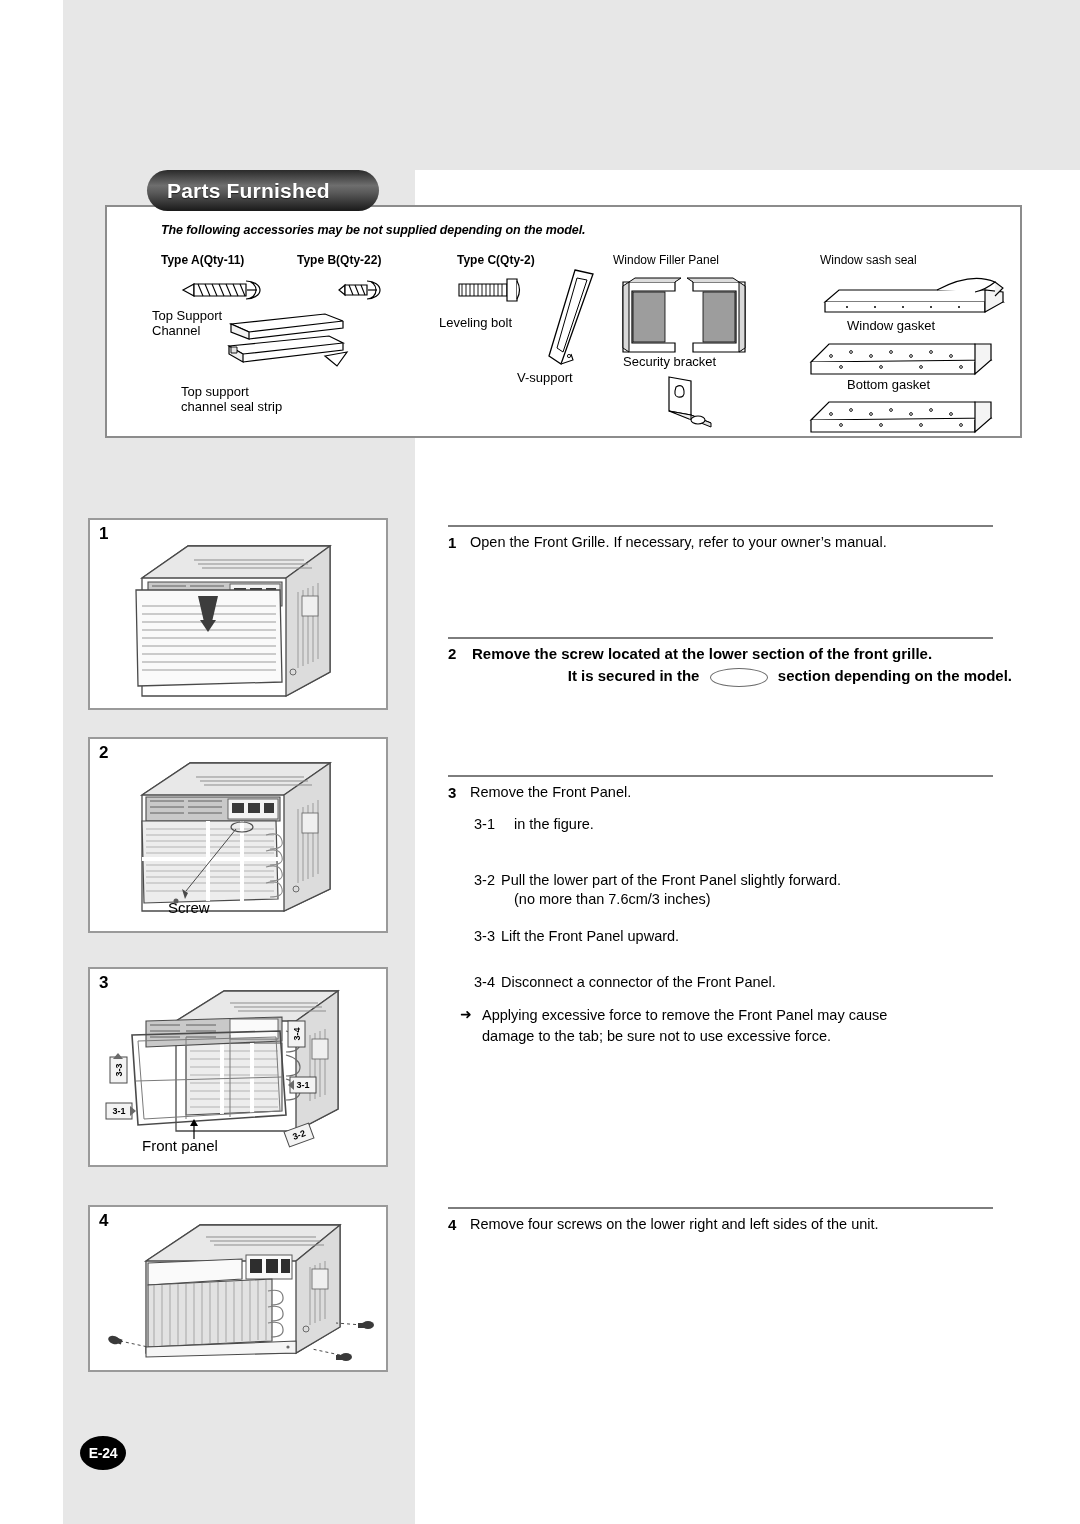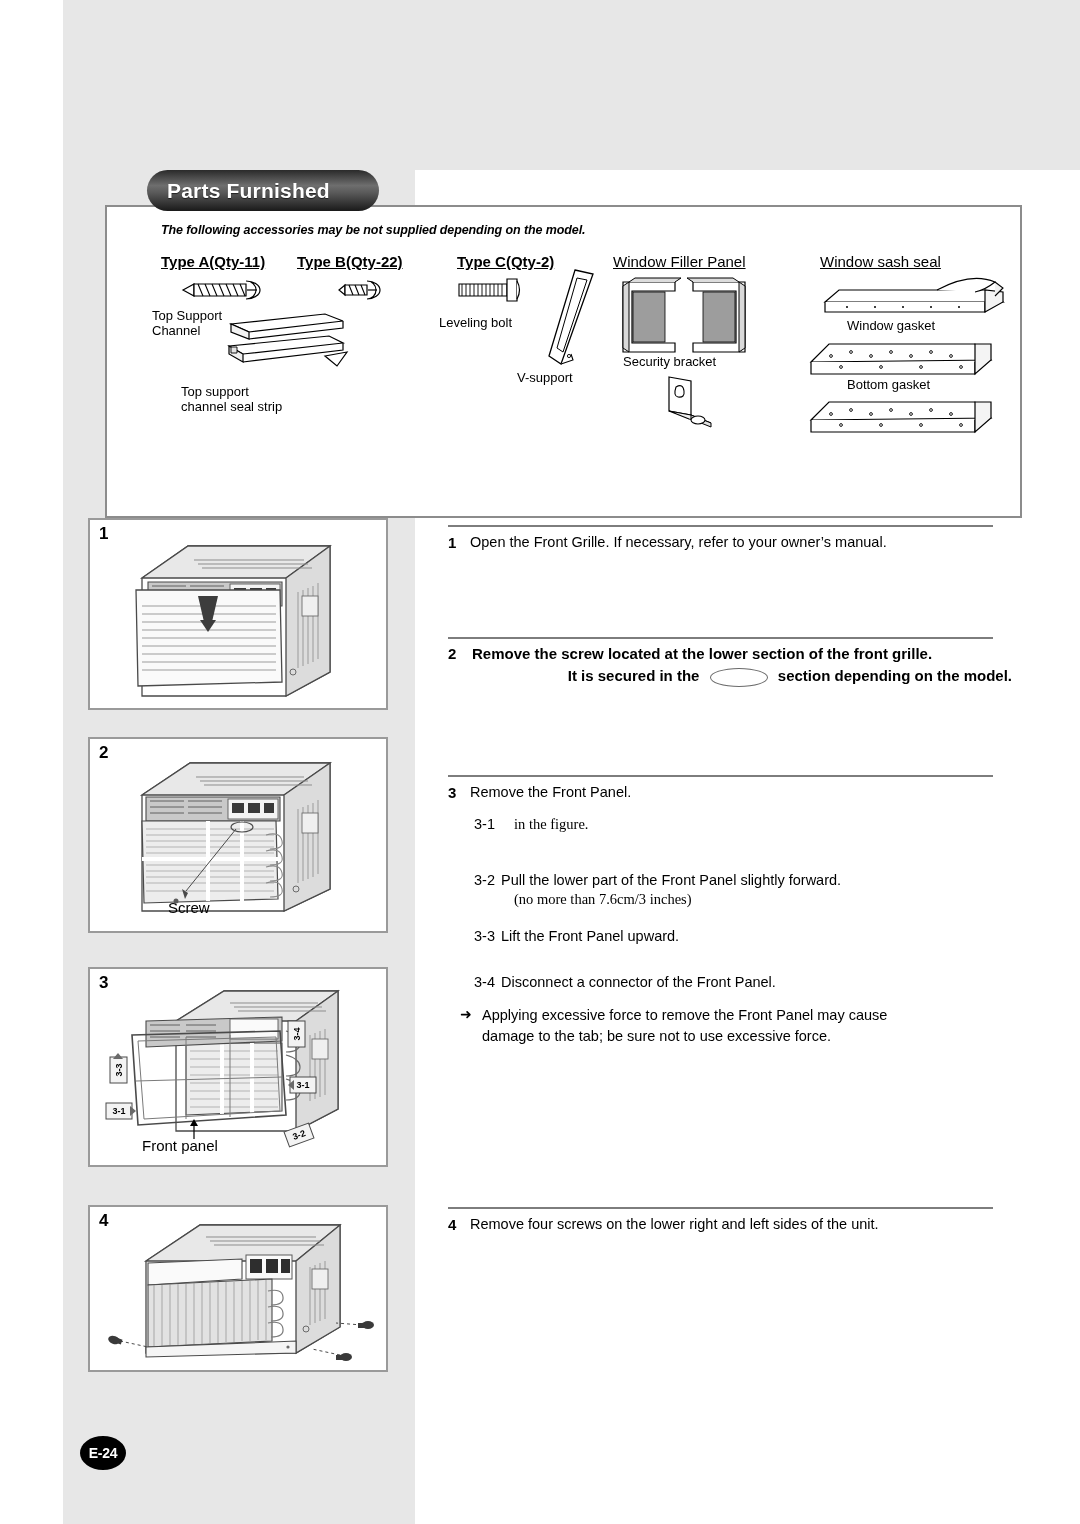--- a/index.html
+++ b/index.html
@@ -23,21 +23,21 @@
     left:63px; top:0; width:1017px; height:170px;
     background:#e7e7e7;
   }
   .gray-col {
     position:absolute;
     left:63px; top:170px; width:352px; height:1354px;
     background:#e7e7e7;
   }
 
   
-  .parts-wrap { position:absolute; left:105px; top:170px; width:917px; height:348px; }
+  .parts-wrap { position:absolute; left:105px; top:170px; width:917px; height:268px; }
   .parts-box {
     position:absolute; left:0; top:35px; right:0; bottom:0;
     border:2px solid #8c8c8c; background:#fff;
     box-sizing:border-box;
   }
   .parts-badge {
     position:absolute; left:42px; top:0px;
     width:232px; height:41px;
     border-radius:21px;
     background:linear-gradient(to bottom, #2a2a2a 0%, #6e6e6e 38%, #5a5a5a 55%, #1a1a1a 100%);
@@ -51,23 +51,22 @@
     text-shadow:0 1px 1px rgba(0,0,0,.6);
   }
   .parts-note {
     position:absolute; left:56px; top:53px;
     font-size:12.5px; font-weight:bold; font-style:italic;
     letter-spacing:-.1px;
     z-index:2;
   }
 
   .col-head {
-    position:absolute; font-size:15px; font-weight:bold;
+    position:absolute; font-size:12px; font-weight:bold;
     white-space:nowrap;
-    text-decoration:underline;
   }
   .cap {
     position:absolute; font-size:13px; white-space:nowrap;
     line-height:15px;
   }
 
   
   .fig {
     position:absolute;
     background:#ffffff;
@@ -94,21 +93,21 @@
   }
   .step .n {
     position:absolute; left:0; top:0; font-weight:bold; font-size:15px;
   }
   .step .txt { display:block; padding-left:22px; }
   .step.bold { font-weight:bold; font-size:15px; line-height:22px; }
   .step.bold .txt { padding-left:24px; }
   .sub { position:absolute; left:26px; width:540px; font-size:14.5px; line-height:19px; }
   .sub .n { position:absolute; left:0; top:0; }
   .sub .txt { display:block; padding-left:27px; }
-  .sub .cont { display:block; padding-left:40px;font-family:Liberation Serif, serif; }
+  .sub .cont { display:block; padding-left:40px; }
   .note { position:absolute; left:12px; width:560px; font-size:14.5px; line-height:21px; }
   .note .bullet { position:absolute; left:0; top:-1px; font-size:14px; }
   .note .txt { display:block; padding-left:22px; }
 
   .ellipse-mark {
     display:inline-block; width:56px; height:17px;
     border:1.6px solid #6a6a6a; border-radius:50%;
     vertical-align:middle; margin:0 6px;
   }
 

